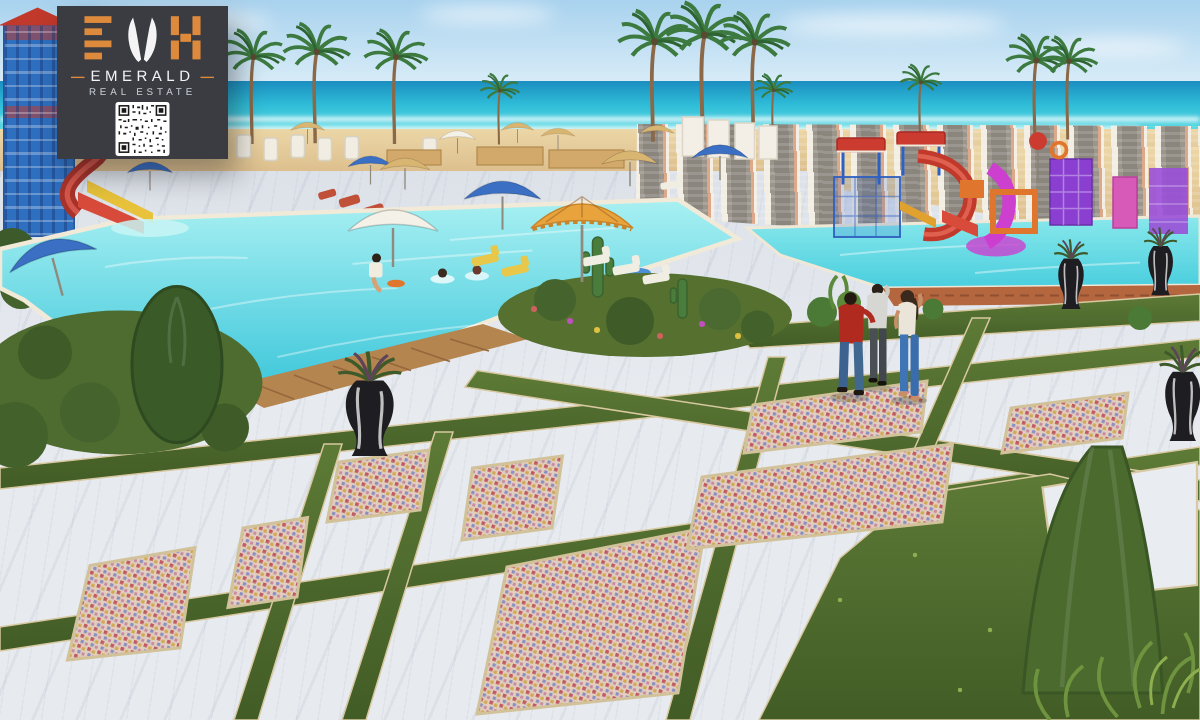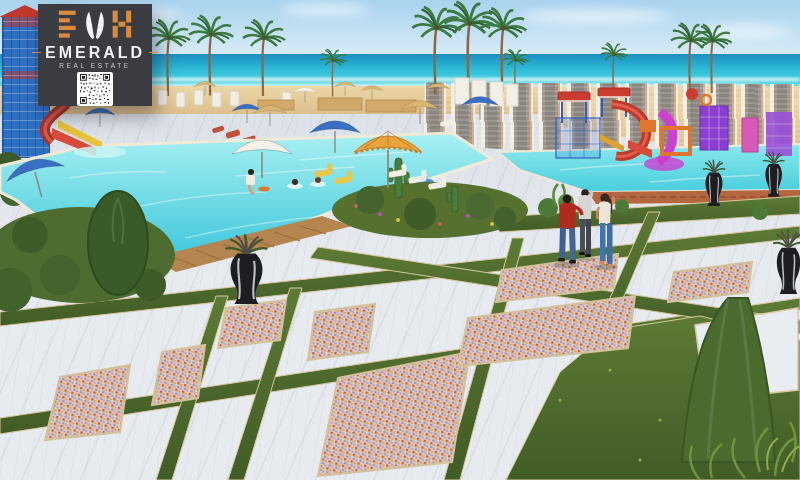--- a/index.html
+++ b/index.html
@@ -31,21 +31,21 @@
                      repeating-linear-gradient(90deg,rgba(20,50,110,.4) 0 1.5px,transparent 1.5px 8px),
                      linear-gradient(180deg,rgba(192,57,43,.55) 0 10px,transparent 10px 54px,rgba(192,57,43,.55) 54px 62px,transparent 62px);
     border:1px solid #24559a;}
   .tower::before{content:"";position:absolute;left:-4px;top:-12px;border-left:26px solid transparent;border-right:26px solid transparent;border-bottom:12px solid var(--slide-red,#b5382c);}
   .scene{left:0;top:0;width:800px;height:480px;}
   
   .logo{left:38px;top:4px;width:114px;height:102px;background:var(--logo-card,rgba(58,60,66,.97));
     box-shadow:6px 10px 18px rgba(15,15,20,.38);display:flex;flex-direction:column;align-items:center;padding-top:5px;box-sizing:border-box;}
   .logo .brandrow{display:flex;align-items:center;gap:4px;margin-top:1px;}
   .logo .dash{color:var(--logo-accent,#de8a3c);font-weight:700;font-size:9px;line-height:1;}
-  .logo .brand{color:var(--logo-text,#f2f3f5);font-weight:700;font-size:16px;letter-spacing:3px;line-height:1.1;}
+  .logo .brand{color:var(--logo-text,#f2f3f5);font-weight:400;font-size:10px;letter-spacing:3px;line-height:1.1;}
   .logo .tagline{color:#c9ced6;font-size:6.5px;letter-spacing:2.6px;margin-top:1px;}
   .logo .qr{margin-top:3px;background:#fff;border-radius:2px;padding:1px;}
 </style>
 </head>
 <body>
 
 <div class="canvas">
 
   <div class="abs sky"></div>
   <div class="abs cloud" style="left:60px;top:8px;width:120px;height:14px;"></div>

